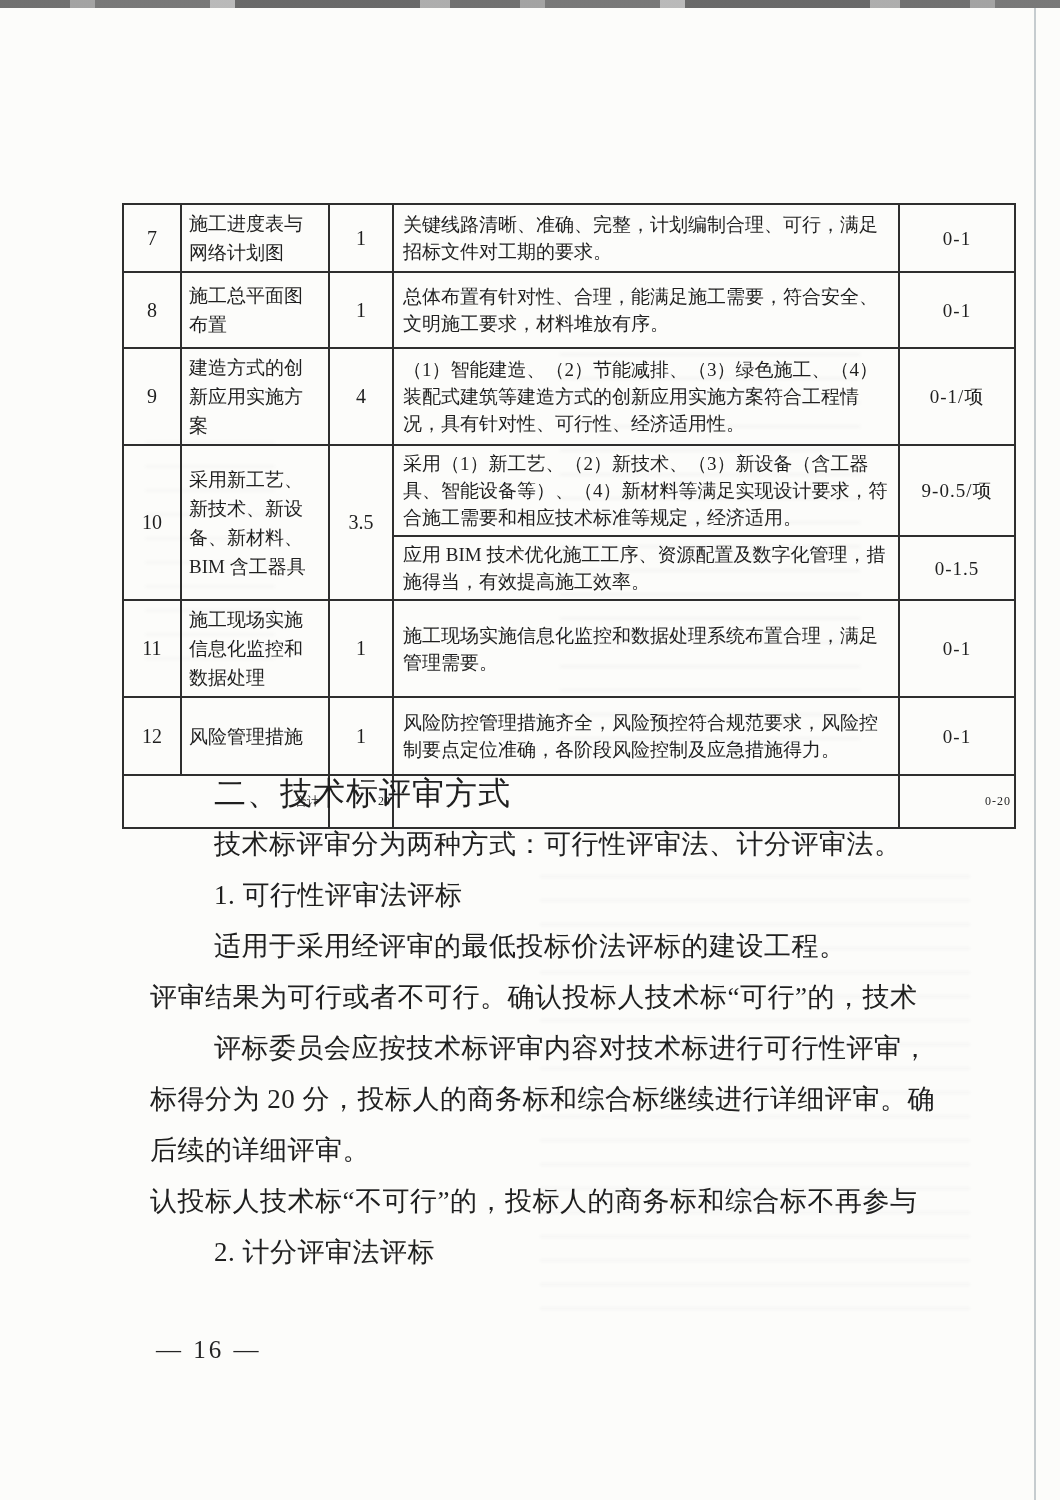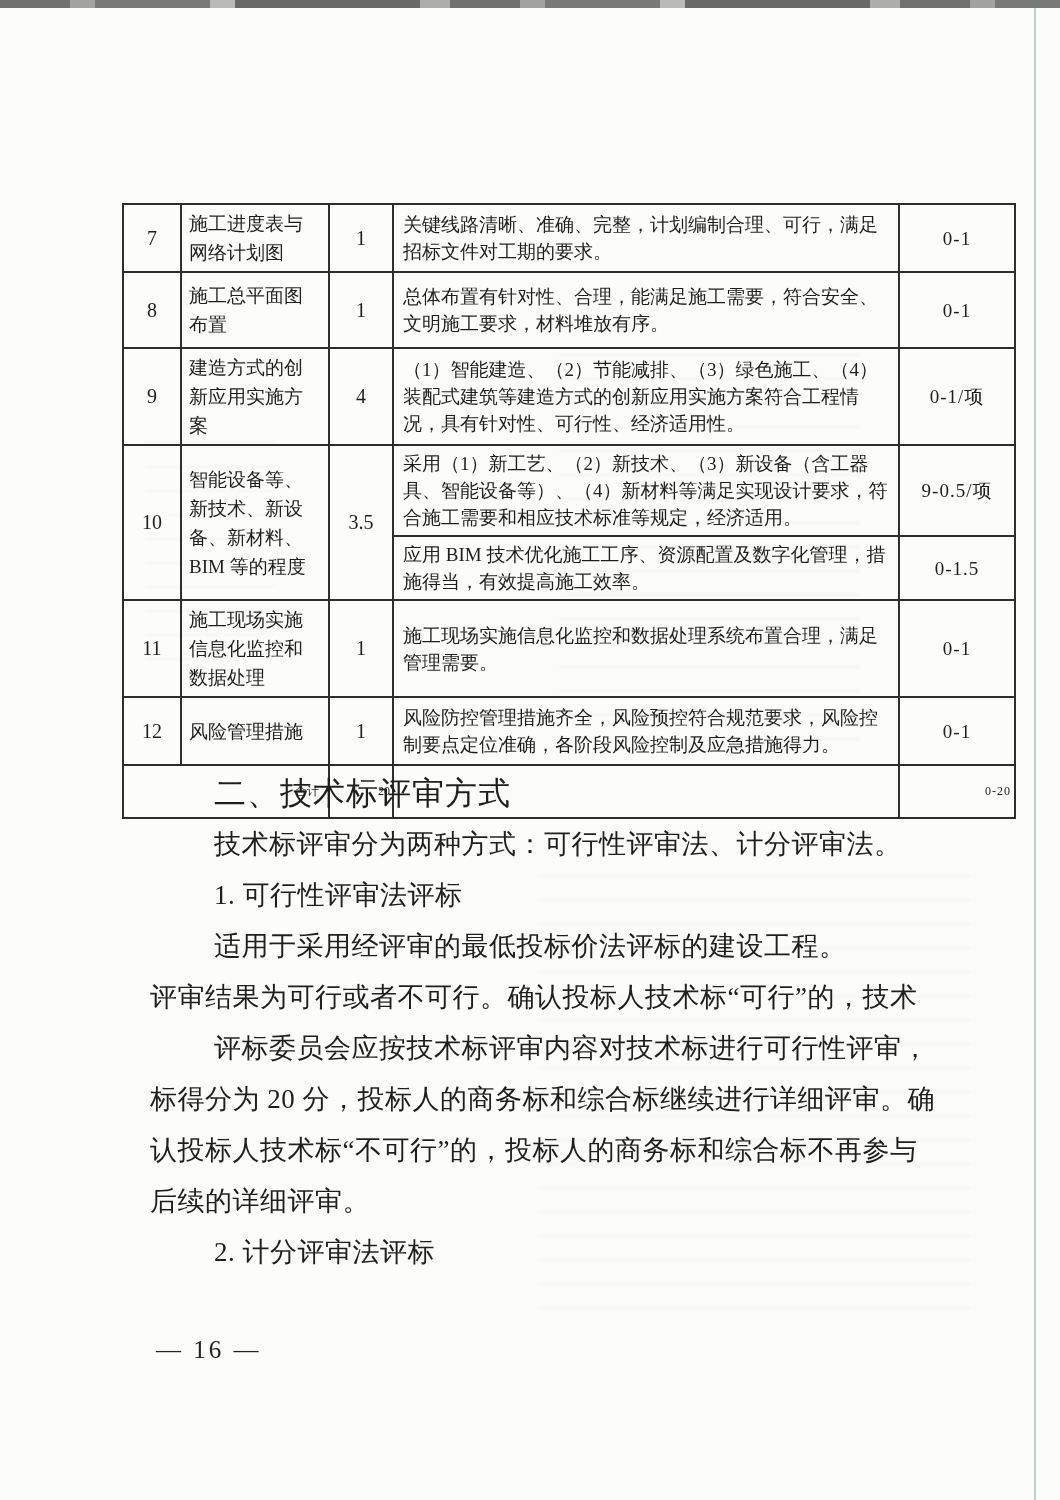--- a/index.html
+++ b/index.html
@@ -101,37 +101,37 @@
       </tr>
       <tr style="height:86px;">
         <td class="c-no">9</td>
         <td class="c-item">建造方式的创新应用实施方案</td>
         <td class="c-score">4</td>
         <td class="c-crit">（1）智能建造、（2）节能减排、（3）绿色施工、（4）装配式建筑等建造方式的创新应用实施方案符合工程情况，具有针对性、可行性、经济适用性。</td>
         <td class="c-range">0-1/项</td>
       </tr>
       <tr style="height:86px;">
         <td class="c-no" rowspan="2">10</td>
-        <td class="c-item" rowspan="2">智能设备等、新技术、新设备、新材料、BIM 等的程度</td>
+        <td class="c-item" rowspan="2">采用新工艺、新技术、新设备、新材料、BIM 含工器具</td>
         <td class="c-score" rowspan="2">3.5</td>
         <td class="c-crit">采用（1）新工艺、（2）新技术、（3）新设备（含工器具、智能设备等）、（4）新材料等满足实现设计要求，符合施工需要和相应技术标准等规定，经济适用。</td>
         <td class="c-range">9-0.5/项</td>
       </tr>
       <tr style="height:56px;">
         <td class="c-crit">应用 BIM 技术优化施工工序、资源配置及数字化管理，措施得当，有效提高施工效率。</td>
         <td class="c-range">0-1.5</td>
       </tr>
       <tr style="height:84px;">
         <td class="c-no">11</td>
         <td class="c-item">施工现场实施信息化监控和数据处理</td>
         <td class="c-score">1</td>
         <td class="c-crit">施工现场实施信息化监控和数据处理系统布置合理，满足管理需要。</td>
         <td class="c-range">0-1</td>
       </tr>
-      <tr style="height:68px;">
+      <tr style="height:78px;">
         <td class="c-no">12</td>
         <td class="c-item">风险管理措施</td>
         <td class="c-score">1</td>
         <td class="c-crit">风险防控管理措施齐全，风险预控符合规范要求，风险控制要点定位准确，各阶段风险控制及应急措施得力。</td>
         <td class="c-range">0-1</td>
       </tr>
       <tr class="total-row" style="height:42px;">
         <td colspan="2">合计</td>
         <td class="c-score">20</td>
         <td class="c-crit t-crit"></td>
@@ -141,20 +141,20 @@
   </table>
 
   <div class="body-text">
     <div class="line heading indent">二、技术标评审方式</div>
     <div class="line indent">技术标评审分为两种方式：可行性评审法、计分评审法。</div>
     <div class="line indent">1. 可行性评审法评标</div>
     <div class="line indent">适用于采用经评审的最低投标价法评标的建设工程。</div>
     <div class="line">评审结果为可行或者不可行。确认投标人技术标“可行”的，技术</div>
     <div class="line indent">评标委员会应按技术标评审内容对技术标进行可行性评审，</div>
     <div class="line">标得分为 20 分，投标人的商务标和综合标继续进行详细评审。确</div>
+    <div class="line">后续的详细评审。</div>
     <div class="line">认投标人技术标“不可行”的，投标人的商务标和综合标不再参与</div>
-    <div class="line">后续的详细评审。</div>
     <div class="line indent">2. 计分评审法评标</div>
   </div>
 
   <div class="page-number">— 16 —</div>
 
 </div>
 
 </body></html>

